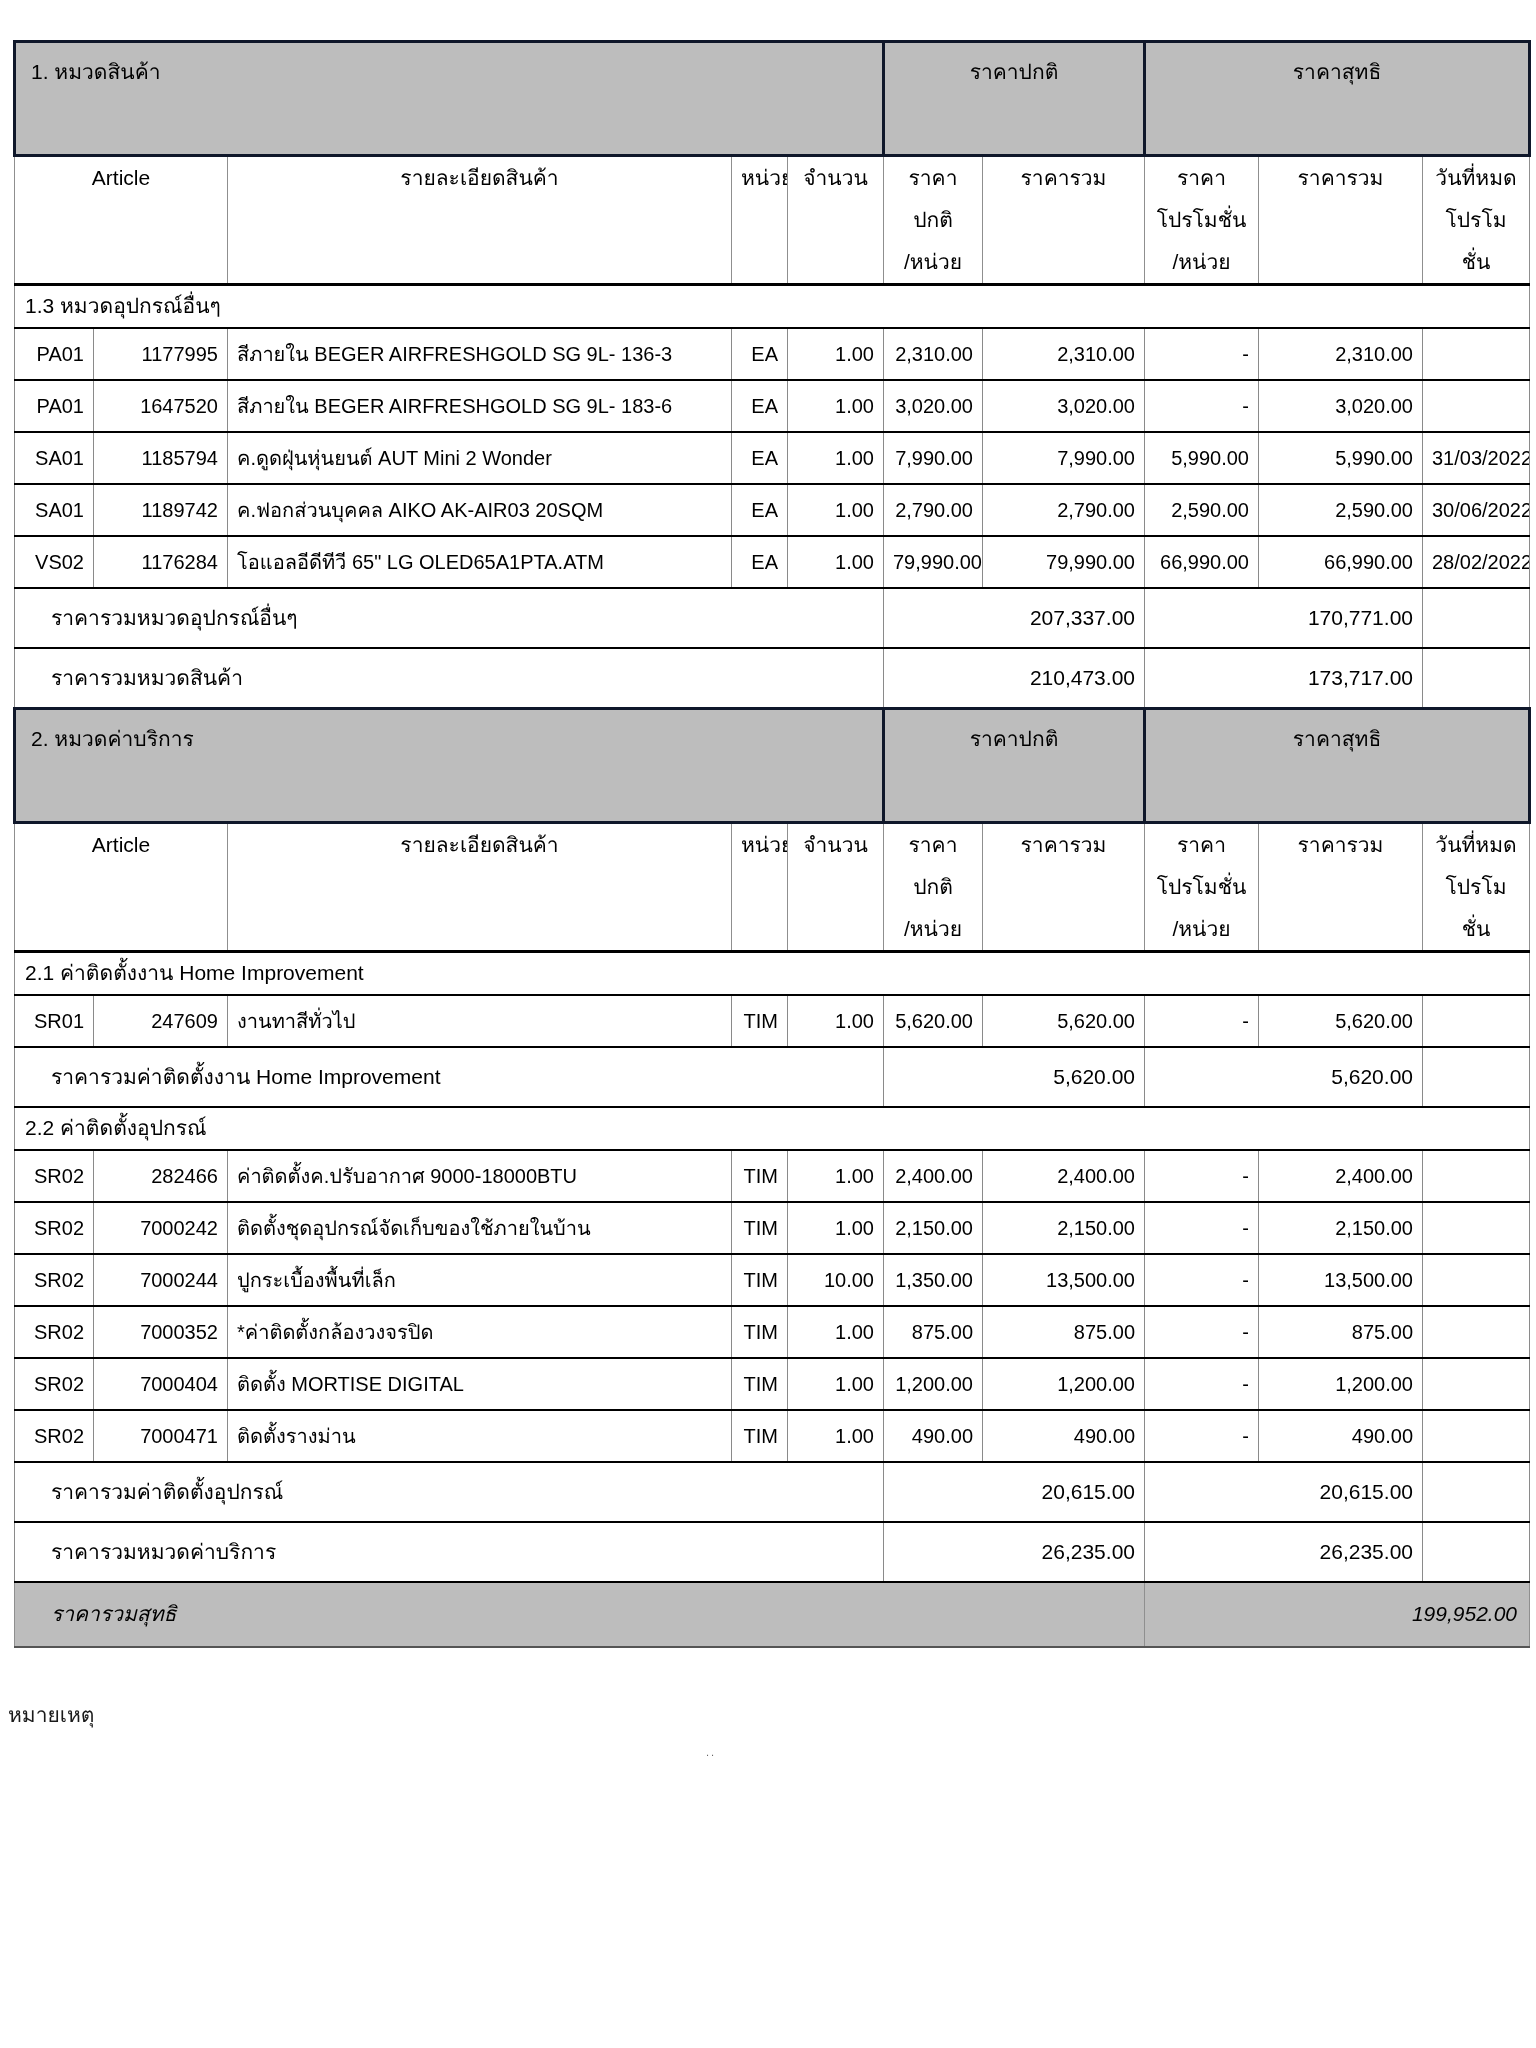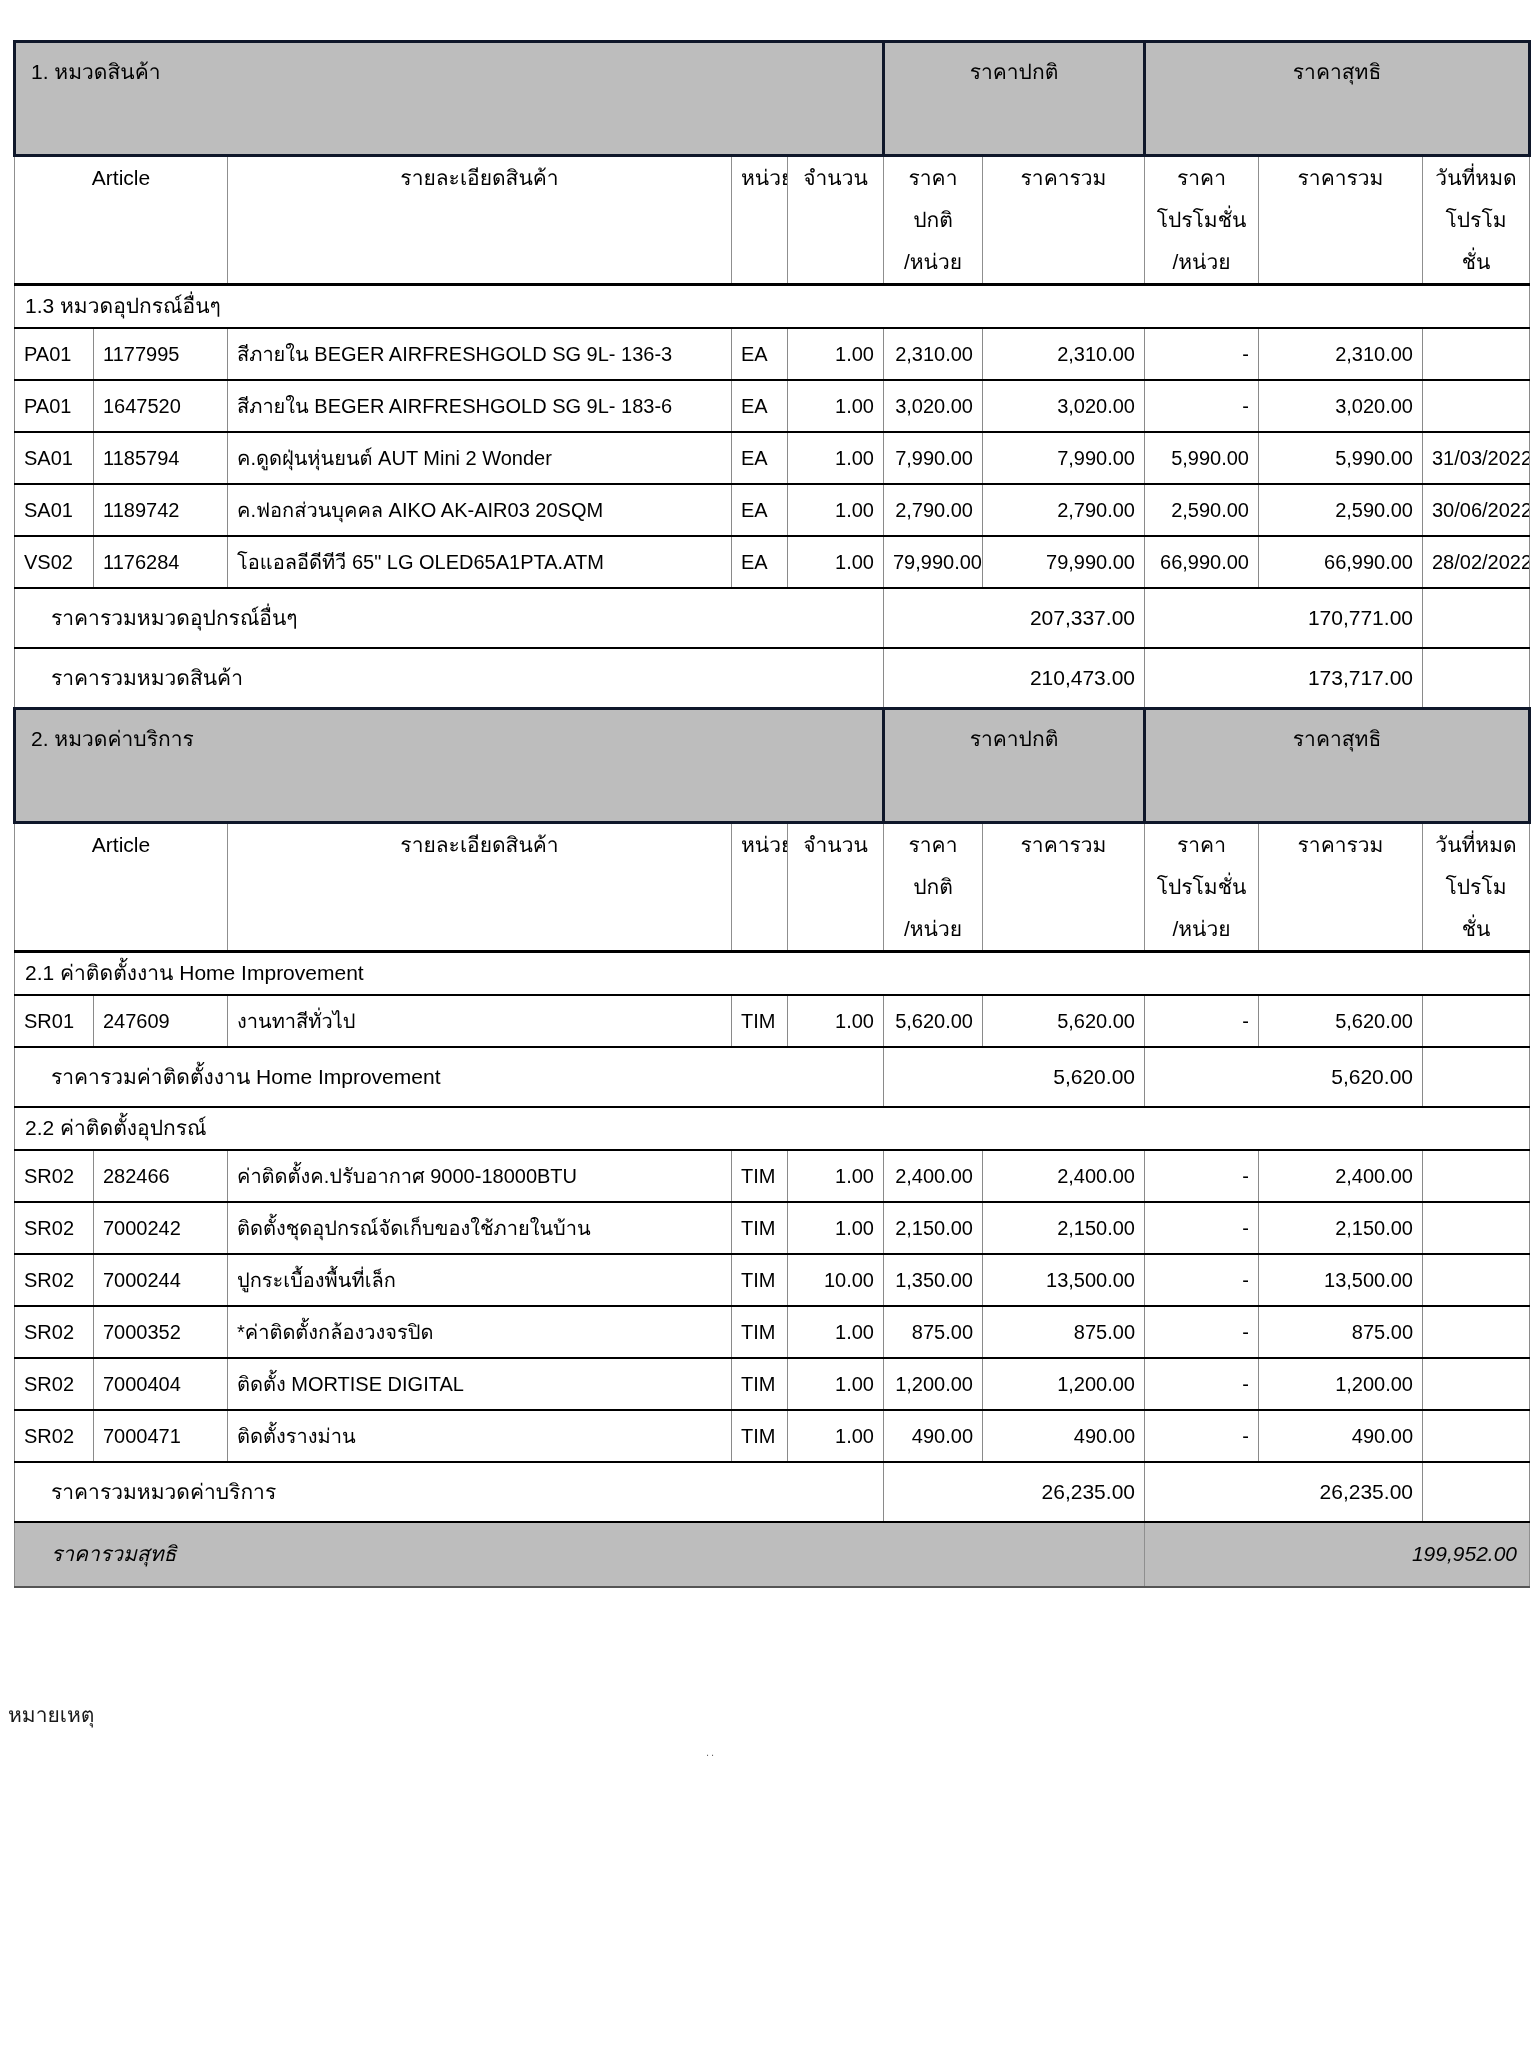--- a/index.html
+++ b/index.html
@@ -38,21 +38,21 @@
   
   tr.sectionrow td{
     border:1px solid #8f8f8f;border-top:2px solid #000;border-bottom:2px solid #000;
     height:41px;text-align:left;padding-left:10px;font-size:21px;
   }
   
   tr.datarow td{
     border:1px solid #8a8a8a;border-top:2px solid #000;border-bottom:2px solid #000;
     height:50px;
   }
-  td.c-center{text-align:left;margin-top:32px;}
+  td.c-center{text-align:right;margin-top:32px;}
   td.c-left{text-align:left;}
   td.c-right{text-align:right;}
   
   tr.totalrow td{
     border:1px solid #8a8a8a;border-top:2px solid #000;border-bottom:2px solid #000;
     height:58px;font-size:21px;
   }
   tr.totalrow td.t-label{text-align:left;padding-left:36px;}
   
   tr.grandrow td{
@@ -309,20 +309,26 @@
     <td class="c-left">ติดตั้งรางม่าน</td>
     <td class="c-center">TIM</td>
     <td class="c-right">1.00</td>
     <td class="c-right">490.00</td>
     <td class="c-right">490.00</td>
     <td class="c-right">-</td>
     <td class="c-right">490.00</td>
     <td class="c-center"></td>
   </tr>
 
+  <tr class="totalrow">
+    <td colspan="5" class="t-label">ราคารวมค่าติดตั้งอุปกรณ์</td>
+    <td colspan="2" class="c-right">20,615.00</td>
+    <td colspan="2" class="c-right">20,615.00</td>
+    <td></td>
+  </tr>
 
   <tr class="totalrow">
     <td colspan="5" class="t-label">ราคารวมหมวดค่าบริการ</td>
     <td colspan="2" class="c-right">26,235.00</td>
     <td colspan="2" class="c-right">26,235.00</td>
     <td></td>
   </tr>
 
   <tr class="grandrow">
     <td colspan="7" class="g-label">ราคารวมสุทธิ</td>

